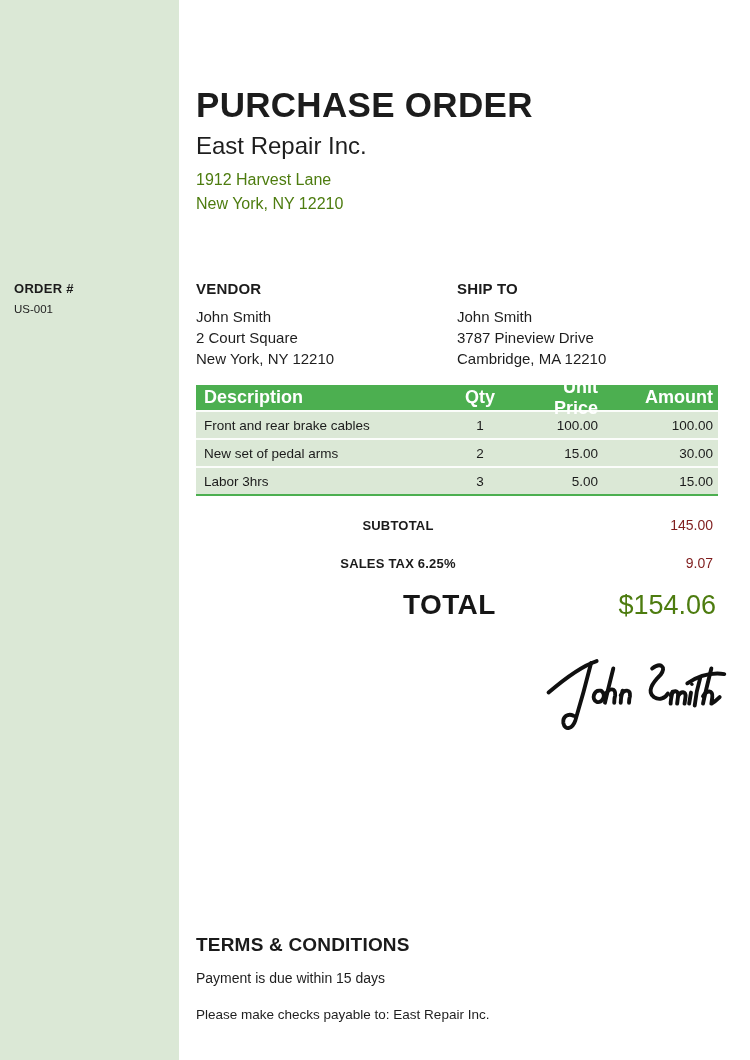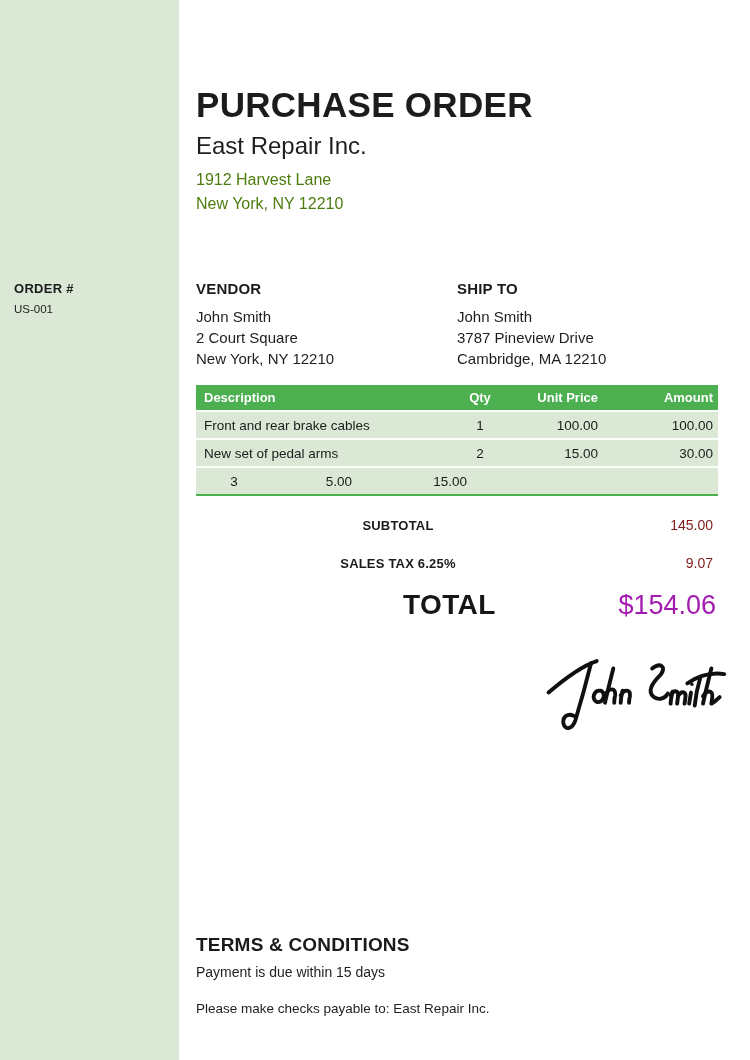--- a/index.html
+++ b/index.html
@@ -31,21 +31,21 @@
   
   .parties { position:absolute; left:196px; top:280px; width:522px; display:flex; }
   .party-col { width:261px; }
   .party-heading { font-size:15px; font-weight:bold; color:#1b1b1b; letter-spacing:0.2px; }
   .party-lines { margin-top:9px; font-size:15px; line-height:21px; color:#1e1e1e; }
 
   
   .tbl { position:absolute; left:196px; top:385px; width:522px; border-bottom:2px solid #4caf50; }
   .tbl-header {
     display:flex; align-items:center; height:25px;
-    background:#4caf50; color:#ffffff; font-weight:bold; font-size:13px;
+    background:#4caf50; color:#ffffff; font-weight:bold; font-size:18px;
   }
   .tbl-row {
     display:flex; align-items:center; height:28px;
     background:#dbe8d6; font-size:13.5px; color:#1b1b1b;
     border-top:2px solid #fbfdfa;
   }
   .tbl-row:first-of-type { border-top:2px solid #ffffff; }
   .c-desc { width:246px; padding-left:8px; text-align:left; }
   .c-qty  { width:76px;  text-align:center; }
   .c-price{ width:92px;  text-align:right; padding-right:12px; }
@@ -53,30 +53,30 @@
 
   
   .sumrow { position:absolute; left:196px; width:522px; display:flex; align-items:baseline; }
   .sumrow-subtotal { top:517px; }
   .sumrow-tax { top:555px; }
   .sumrow .lbl { width:404px; text-align:center; font-weight:bold; font-size:13px; color:#1b1b1b; letter-spacing:0.2px; }
   .sumrow .val { width:118px; text-align:right; font-size:14px; padding-right:5px; color:#7f1d1d; }
 
   .total-row { position:absolute; left:196px; top:589px; width:522px; display:flex; align-items:baseline; }
   .total-label { margin-left:207px; font-size:28px; font-weight:bold; color:#161616; letter-spacing:0.4px; }
-  .total-value { flex:1; text-align:right; font-size:27px; color:#a21caf; padding-right:2px; }
+  .total-value { flex:1; text-align:right; font-size:27px; color:#4d7c0f; padding-right:2px; }
 
   
   .signature { position:absolute; left:543px; top:637px; width:185px; height:100px; }
   .signature svg { width:100%; height:100%; }
 
   
   .terms { position:absolute; left:196px; top:934px; width:460px; }
   .terms-heading { font-size:19px; font-weight:bold; color:#1b1b1b; letter-spacing:0.2px; }
-  .terms-line1 { margin-top:8px; font-size:14px; color:#1e1e1e; }
+  .terms-line1 { margin-top:14px; font-size:14px; color:#1e1e1e; }
   .terms-payable { margin-top:21px; font-size:13.5px; color:#1e1e1e; }
 </style>
 </head>
 <body>
 
 <div class="page">
 
   <div class="sidebar">
     <div class="order-block">
       <div class="order-label">ORDER #</div>
@@ -125,20 +125,21 @@
       <div class="c-price">100.00</div>
       <div class="c-amt">100.00</div>
     </div>
     <div class="tbl-row">
       <div class="c-desc">New set of pedal arms</div>
       <div class="c-qty">2</div>
       <div class="c-price">15.00</div>
       <div class="c-amt">30.00</div>
     </div>
     <div class="tbl-row">
+      <div class="c-desc">Labor 3hrs</div>
       <div class="c-qty">3</div>
       <div class="c-price">5.00</div>
       <div class="c-amt">15.00</div>
     </div>
   </div>
 
   <div class="sumrow sumrow-subtotal">
     <div class="lbl">SUBTOTAL</div>
     <div class="val">145.00</div>
   </div>

